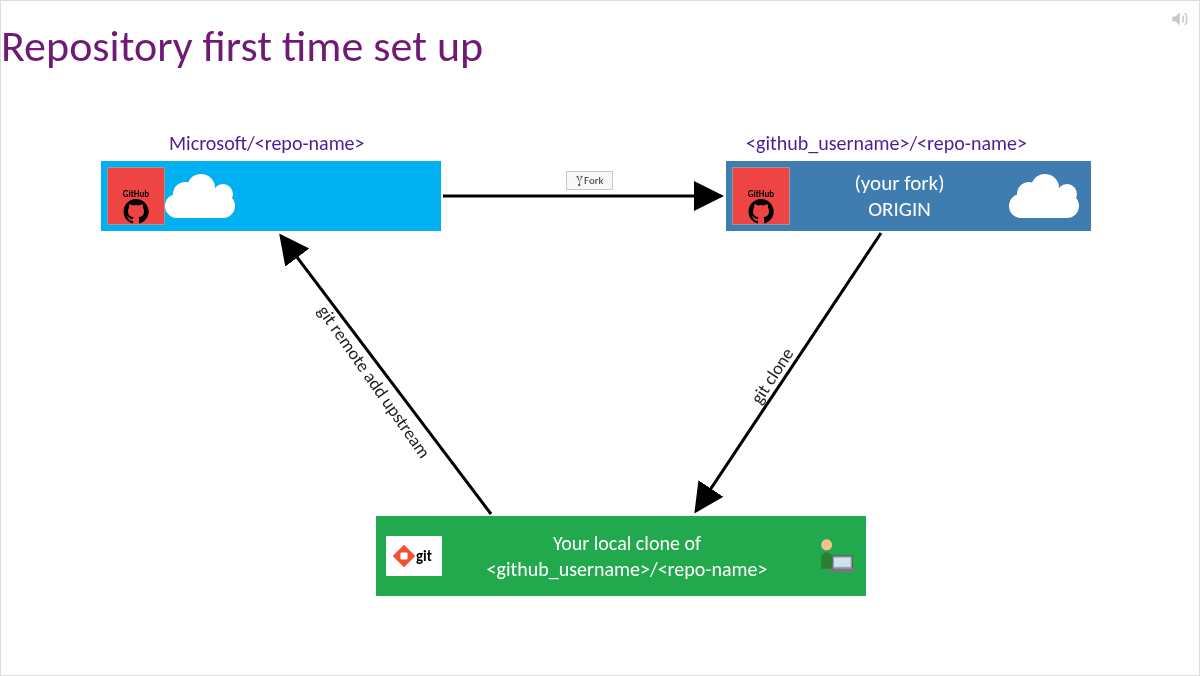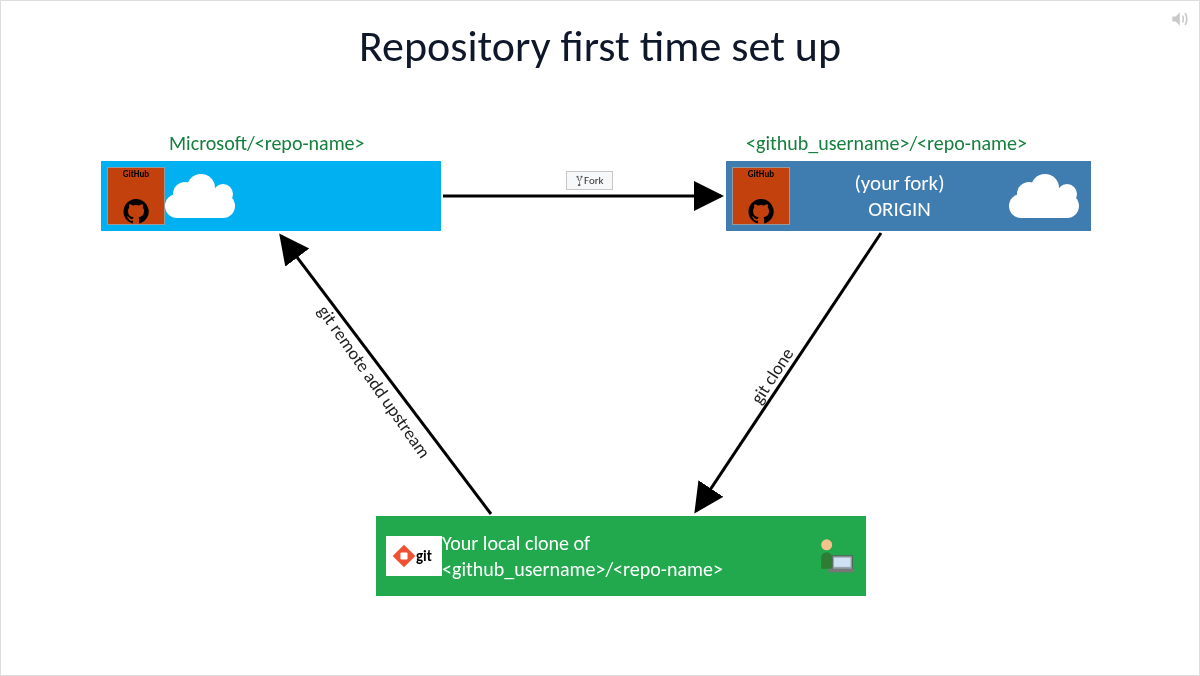--- a/index.html
+++ b/index.html
@@ -9,40 +9,40 @@
     width: 1200px;
     height: 676px;
     position: relative;
     border: 1px solid #ddd;
   }
   .title {
     position: absolute;
     top: 18px;
     left: 0;
     width: 100%;
-    text-align: center;
+    text-align: left;
     font-size: 44px;
     font-weight: 400;
-    color: #0f172a;
+    color: #701a75;
   }
   .box {
     position: absolute;
     display: flex;
     align-items: center;
     color: #fff;
   }
   .box .icon-tile {
     width: 58px;
     height: 58px;
-    background: #c2410c;
+    background: #ef4444;
     border: 1px solid #999;
     display: flex;
     flex-direction: column;
     align-items: center;
-    justify-content: space-between;
+    justify-content: flex-end;
     font-size: 9px;
     font-weight: bold;
     color: #000;
   }
   .box .icon-tile svg { width: 30px; height: 25px; }
   .upstream-box {
     left: 100px;
     top: 160px;
     width: 340px;
     height: 70px;
@@ -86,21 +86,21 @@
     left: 22px;
     width: 28px;
     height: 28px;
     background: #fff;
     border-radius: 50%;
     box-shadow: -16px 6px 0 -2px #fff, 22px 6px 0 -4px #fff;
   }
   .label-above {
     position: absolute;
     font-size: 20px;
-    color: #15803d;
+    color: #4c1d95;
   }
   .upstream-label { left: 168px; top: 130px; }
   .origin-label   { left: 745px; top: 130px; }
 
   .local-box {
     position: absolute;
     left: 375px;
     top: 515px;
     width: 490px;
     height: 80px;
@@ -129,20 +129,21 @@
   }
   .git-diamond::after {
     content: "";
     position: absolute;
     inset: 3px;
     background: #fff;
     clip-path: polygon(50% 0, 100% 50%, 50% 100%, 0 50%);
   }
   .local-text {
     flex: 1;
+    text-align: center;
     color: #fff;
     font-size: 20px;
     line-height: 1.3;
   }
   .user-icon svg { width: 44px; height: 44px; }
 
   .fork-btn {
     position: absolute;
     left: 565px;
     top: 170px;

